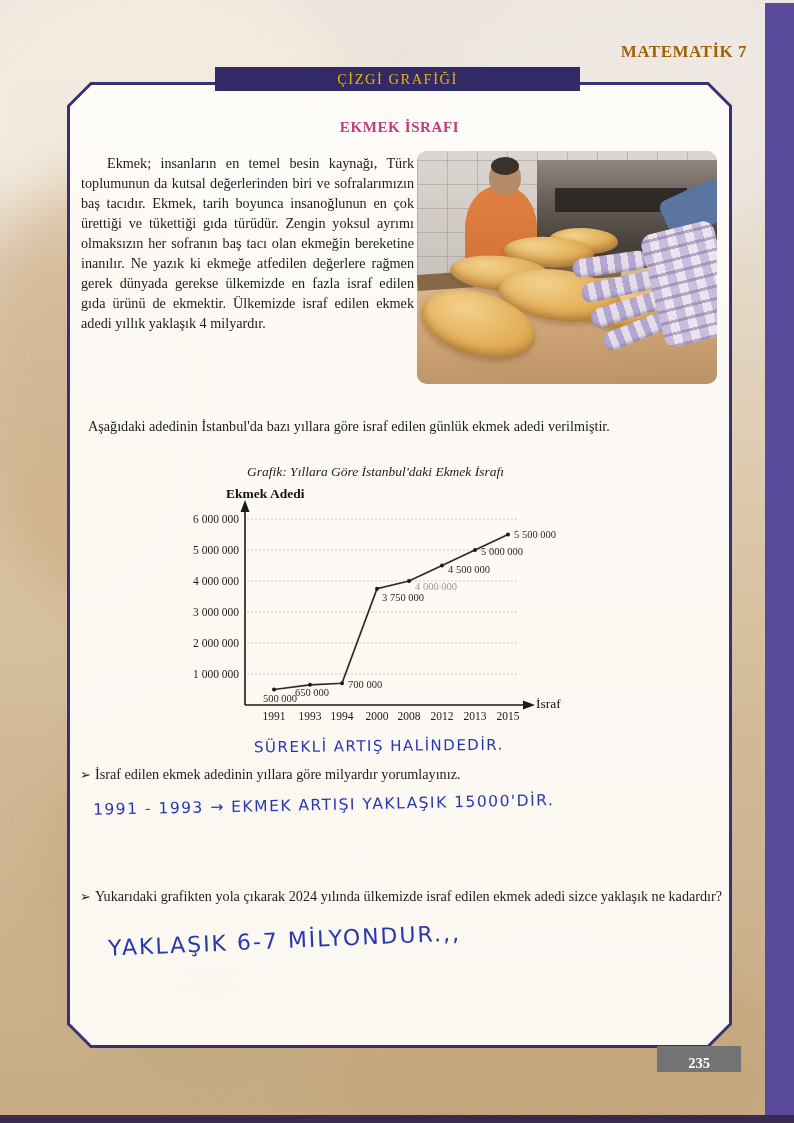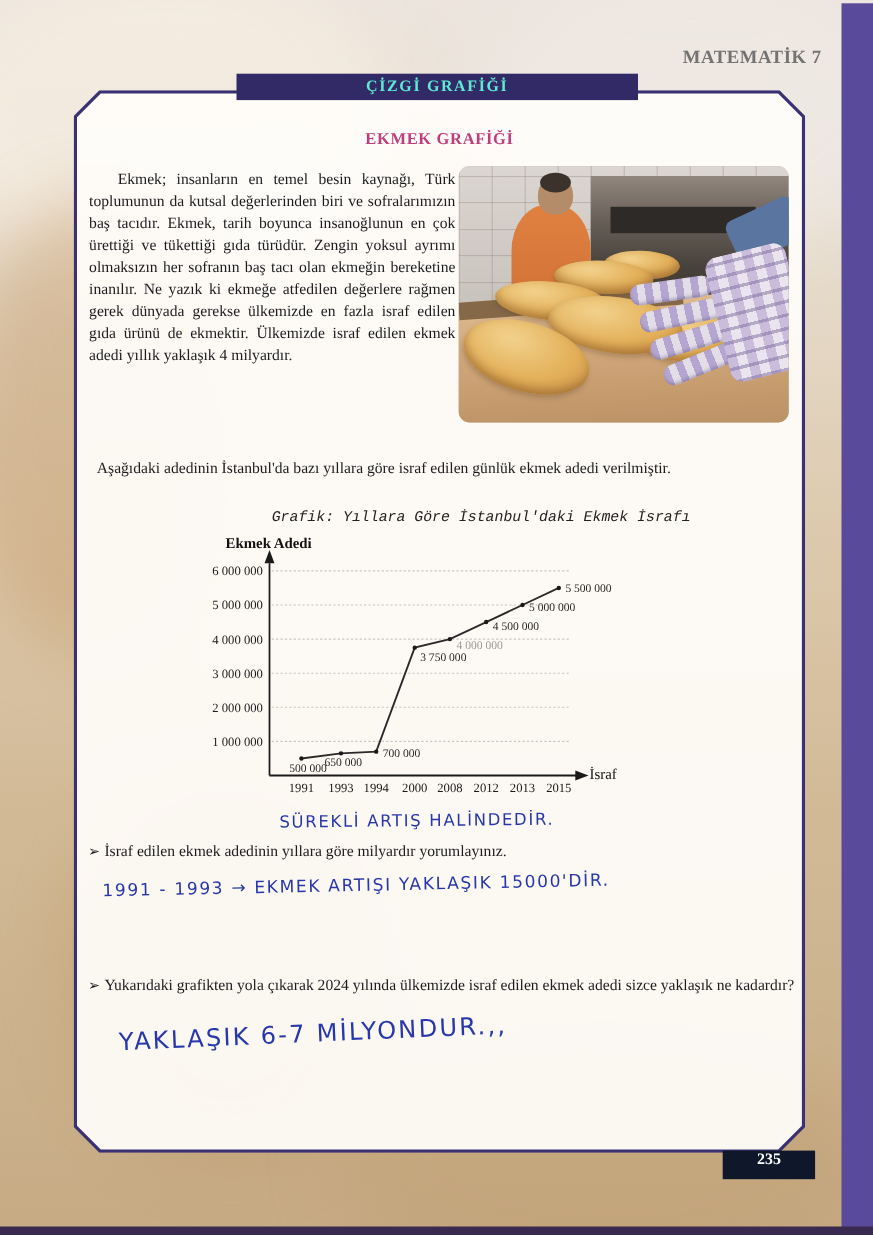--- a/index.html
+++ b/index.html
@@ -13,27 +13,27 @@
   .bb1 { left:-60px; top:-40px; width:420px; height:300px; background:#f4ece0; opacity:.9; }
   .bb2 { left:-40px; top:180px; width:260px; height:420px; background:#c9a478; opacity:.55; }
   .bb3 { left:60px; top:700px; width:300px; height:360px; background:#b9935f; opacity:.4; }
   .bb4 { left:420px; top:-30px; width:420px; height:260px; background:#efe9e4; opacity:.85; }
   .bb5 { left:300px; top:950px; width:500px; height:220px; background:#c09a6b; opacity:.35; }
 
   .right-bar { position:absolute; left:765px; top:3px; width:29px; height:1120px; background:#5a4a9b; }
   .bottom-bar { position:absolute; left:0; top:1115px; width:794px; height:8px; background:#3a2a50; }
 
   .brand { position:absolute; top:42px; left:617px; width:130px; text-align:right;
-    font-weight:bold; font-size:17px; letter-spacing:.5px; color:#737373; }
+    font-weight:bold; font-size:17px; letter-spacing:.5px; color:#a16207; }
 
   
   .box-svg { position:absolute; left:67px; top:82px; }
   .banner { position:absolute; left:215px; top:67px; width:365px; height:24px; background:#322a66;
     display:flex; align-items:center; justify-content:center; }
-  .banner span { color:#5eead4; font-weight:bold; font-size:14.5px; letter-spacing:1.5px; }
+  .banner span { color:#eab308; font-weight:normal; font-size:14.5px; letter-spacing:1.5px; }
 
   .article-title { position:absolute; left:67px; top:119px; width:665px; text-align:center;
     color:#c03d7c; font-weight:bold; font-size:15px; letter-spacing:.6px; }
 
   .paragraph { position:absolute; left:81px; top:153px; width:333px;
     font-size:14.2px; line-height:1.41; text-align:justify; color:#1c1c20; }
   .paragraph::first-line { color:#1c1c20; }
   .indent { display:inline-block; width:26px; }
 
   
@@ -81,40 +81,40 @@
   .cuff { position:absolute; right:-2%; top:0; width:52%; height:92%; border-radius:12px;
     background:
       repeating-linear-gradient(0deg, rgba(120,100,160,.5) 0 3px, transparent 3px 12px),
       repeating-linear-gradient(90deg,#c6bbdd 0 9px,#e9e5f1 9px 18px); }
   .ph-tint { position:absolute; inset:0; background:rgba(235,222,205,.07); }
 
   
   .intro { position:absolute; left:88px; top:418px; width:636px; font-size:14.2px; color:#1c1c20; }
 
   
-  .chart-title { position:absolute; left:247px; top:464px; font-style:italic; font-size:13.5px; color:#222;font-family:Liberation Mono, monospace; }
-  .chart-ylabel { position:absolute; left:205px; top:486px; font-size:13.5px; font-weight:bold; color:#111; }
+  .chart-title { position:absolute; left:247px; top:464px; font-style:italic; font-size:13.5px; color:#222; }
+  .chart-ylabel { position:absolute; left:226px; top:486px; font-size:13.5px; font-weight:bold; color:#111; }
   .chart-xlabel { position:absolute; left:536px; top:696px; font-size:13.5px; color:#111; }
   #chart-svg { position:absolute; left:185px; top:484px; }
 
   
   .ink { position:absolute; color:#2838ac; font-family:"DejaVu Sans",sans-serif; font-weight:500;
     letter-spacing:1.5px; }
   .note1 { left:254px; top:737px; font-size:15px; transform:rotate(-.6deg); }
   .note2 { left:93px;  top:796px; font-size:15.5px; transform:rotate(-1.2deg); }
   .note3 { left:108px; top:928px; font-size:22px; transform:rotate(-2.5deg); letter-spacing:2px; }
 
   
   .question { position:absolute; left:80px; width:648px; font-size:14.2px; color:#1c1c20; }
   .q1 { top:766px; }
   .q2 { top:886px; line-height:1.45; }
   .q-bullet { font-size:13px; margin-right:4px; }
 
   .page-badge { position:absolute; left:657px; top:1046px; width:84px; height:26px;
-    background:#0f172a; display:flex; align-items:flex-start; justify-content:center; }
+    background:#737373; display:flex; align-items:flex-end; justify-content:center; }
   .page-badge span { color:#fff; font-weight:bold; font-size:14.5px; }
 </style>
 </head>
 <body>
 
 <div class="bg">
   <div class="bg-blob bb1"></div>
   <div class="bg-blob bb2"></div>
   <div class="bg-blob bb3"></div>
   <div class="bg-blob bb4"></div>
@@ -126,21 +126,21 @@
 <div class="brand">MATEMATİK 7</div>
 
 <svg class="box-svg" width="665" height="966">
   <polygon points="24,1.5 641,1.5 663.5,24 663.5,942 641,964.5 24,964.5 1.5,942 1.5,24" fill="rgba(255,253,250,0.93)" stroke="#3a3175" stroke-width="3"></polygon>
 </svg>
 
 <div class="banner">
   <span>ÇİZGİ GRAFİĞİ</span>
 </div>
 
-<div class="article-title">EKMEK GRAFİĞİ</div>
+<div class="article-title">EKMEK İSRAFI</div>
 <div class="paragraph"><span class="indent"></span><span>Ekmek; insanların en temel besin kaynağı, Türk toplumunun da kutsal değerlerinden biri ve sofralarımızın baş tacıdır. Ekmek, tarih boyunca insanoğlunun en çok ürettiği ve tükettiği gıda türüdür. Zengin yoksul ayrımı olmaksızın her sofranın baş tacı olan ekmeğin bereketine inanılır. Ne yazık ki ekmeğe atfedilen değerlere rağmen gerek dünyada gerekse ülkemizde en fazla israf edilen gıda ürünü de ekmektir. Ülkemizde israf edilen ekmek adedi yıllık yaklaşık 4 milyardır.</span></div>
 
 <div class="photo">
   <div class="ph-wall"></div>
   <div class="ph-oven"></div>
   <div class="ph-oven-slot"></div>
   <div class="ph-baker-body"></div>
   <div class="ph-baker-head"></div>
   <div class="ph-baker-hair"></div>
   <div class="ph-baker-arm"></div>

